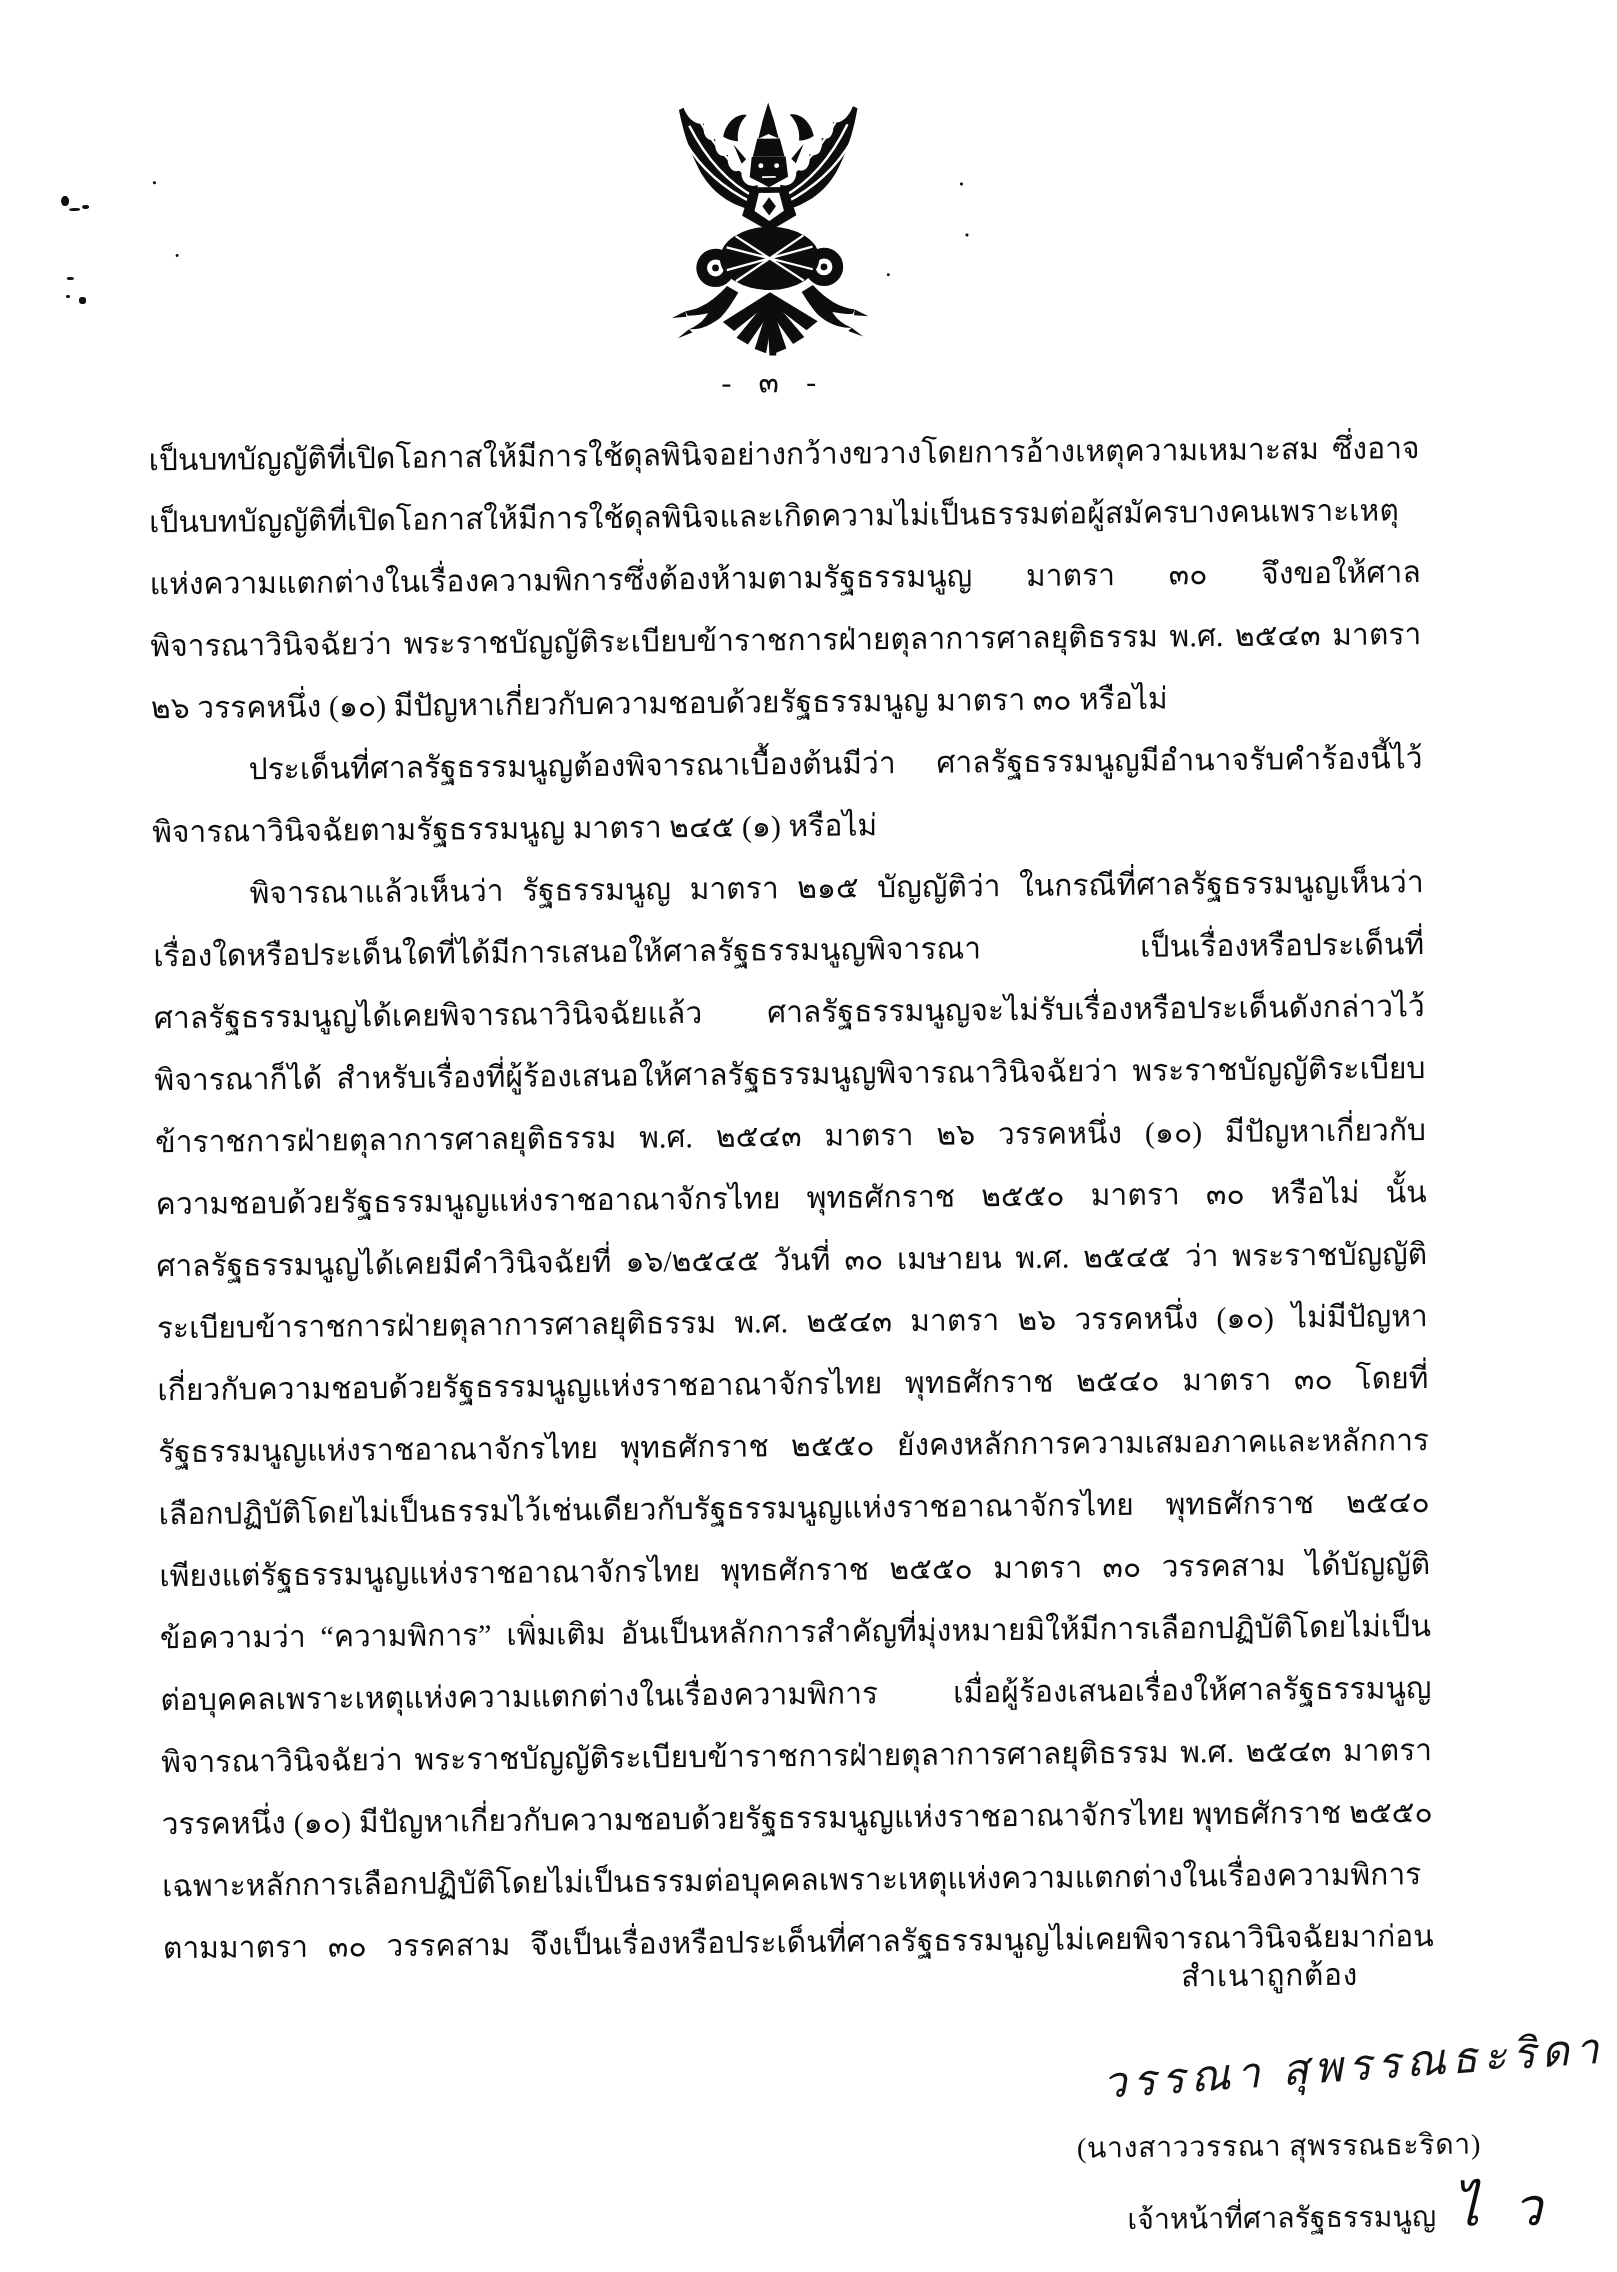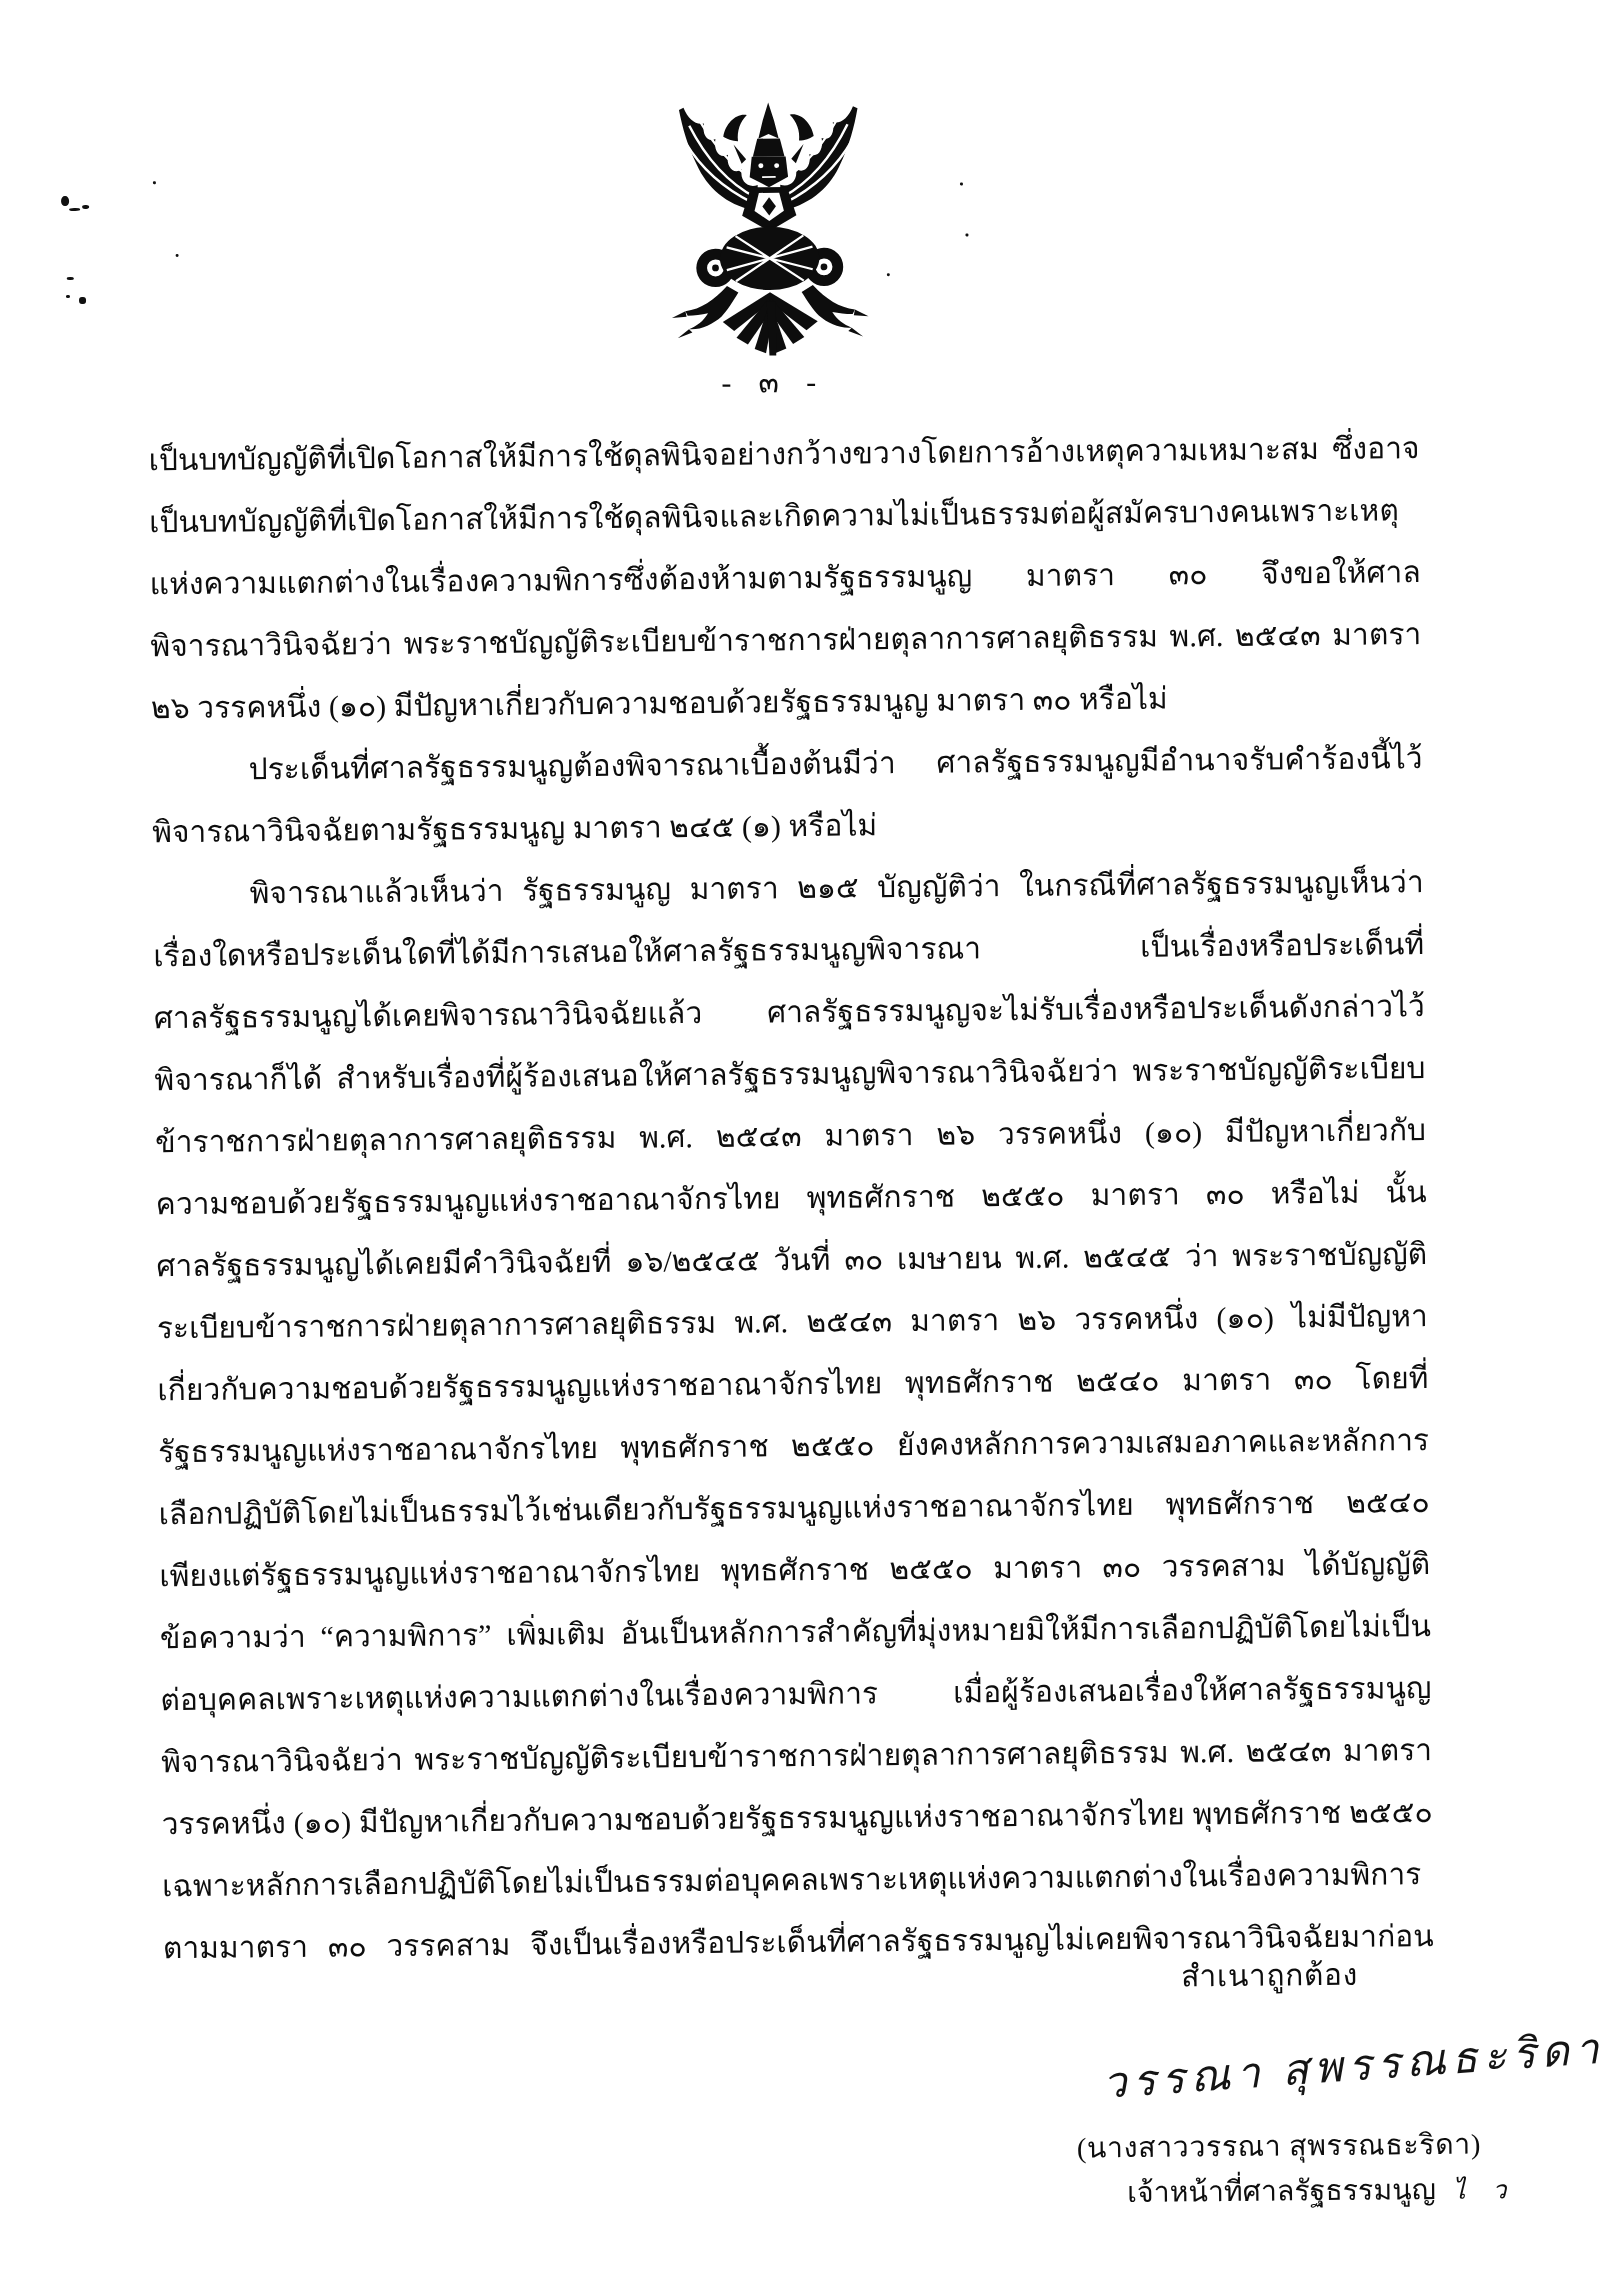--- a/index.html
+++ b/index.html
@@ -22,21 +22,21 @@
   .line--short{text-align-last:left;}
   .line--indent{text-indent:97px;}
   
   .certify{position:absolute;left:1174px;top:1956px;font-size:30px;letter-spacing:0.6px;}
   .sig-script{position:absolute;left:1094px;top:2040px;width:389px;
     font-size:43px;font-style:italic;letter-spacing:5.8px;white-space:nowrap;
     transform:rotate(-3.5deg);color:#141414;}
   .sig-name{position:absolute;left:1068px;top:2127px;width:402px;text-align:center;
     font-size:28.5px;letter-spacing:0.6px;white-space:nowrap;}
   .sig-role{position:absolute;left:1118px;top:2172px;font-size:28.5px;white-space:nowrap;}
-  .sig-flourish{font-style:italic;font-size:25px;letter-spacing:10.4px;margin-left:17px;}
+  .sig-flourish{font-style:italic;font-size:52px;letter-spacing:10.4px;margin-left:17px;}
   
   .speck{position:absolute;background:#101010;border-radius:45%;}
   .sp1{left:71px;top:189px;width:8.4px;height:10.4px;}
   .sp2{left:79px;top:201px;width:11px;height:3.2px;}
   .sp3{left:92px;top:198px;width:6.5px;height:3.9px;}
   .sp4{left:163px;top:175px;width:2.6px;height:2.6px;}
   .sp5{left:185px;top:248px;width:3.2px;height:3.2px;}
   .sp6{left:76px;top:270px;width:7.1px;height:2.6px;}
   .sp7{left:75px;top:288px;width:3.9px;height:3.2px;}
   .sp8{left:88px;top:290px;width:6.5px;height:6.5px;}

